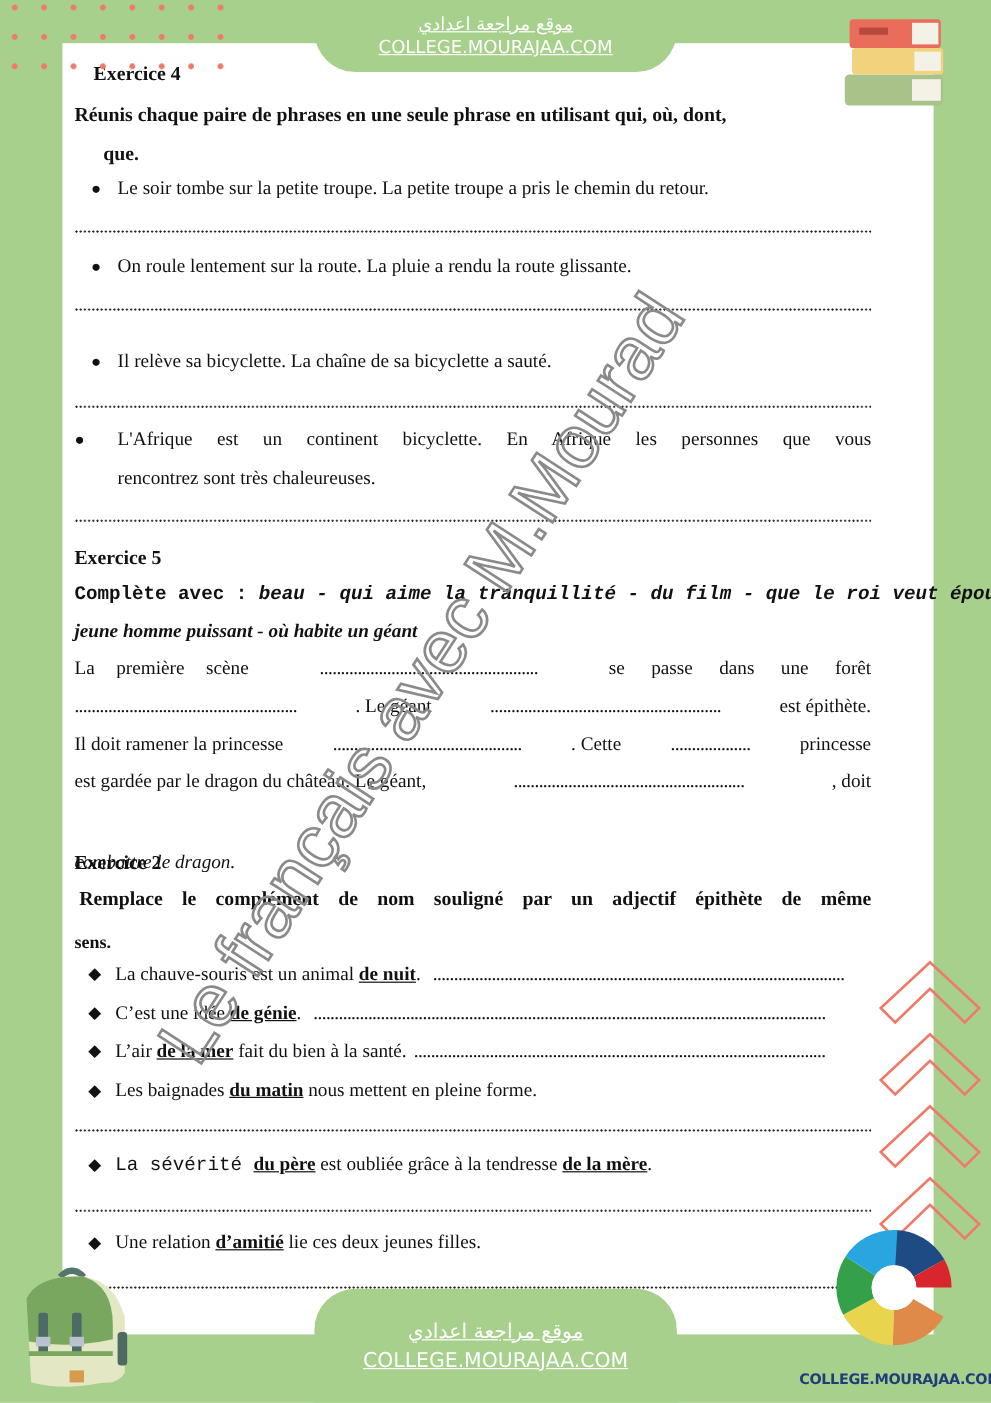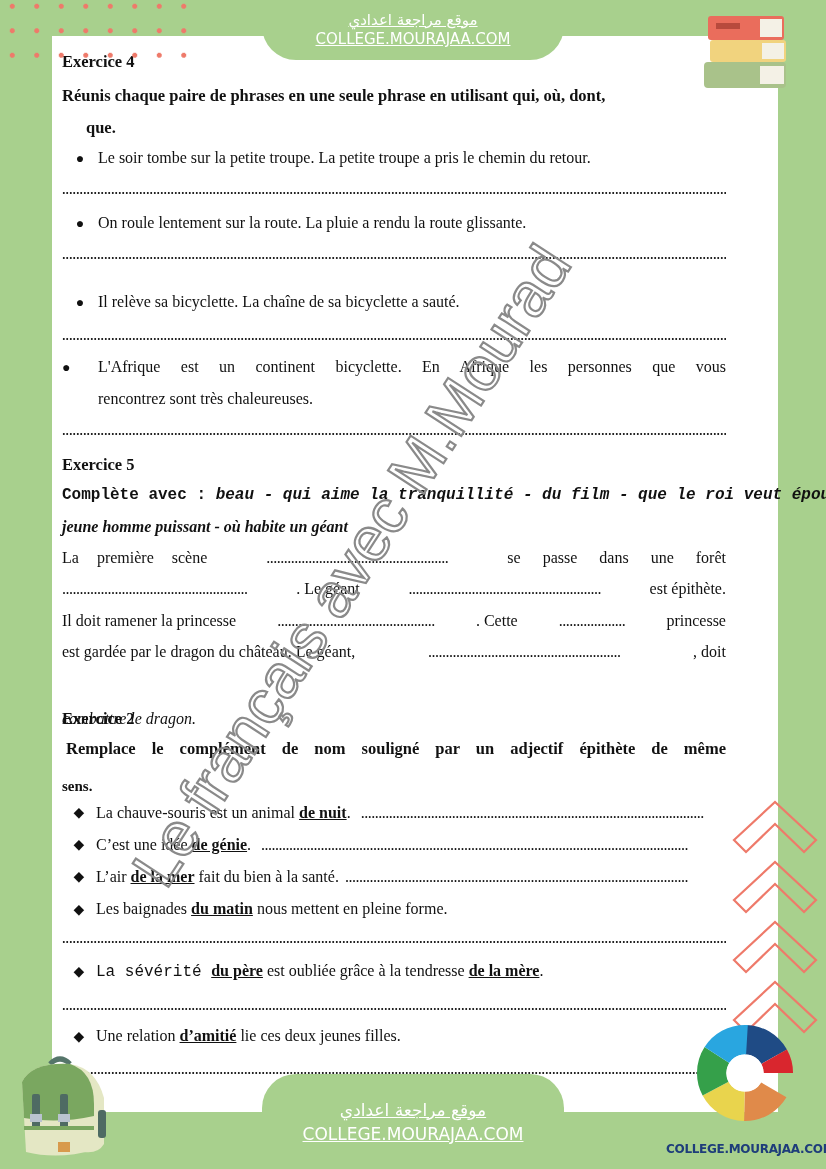--- a/index.html
+++ b/index.html
@@ -83,21 +83,21 @@
   <rect x="64" y="56" width="24" height="18" fill="#f4f1e6"></rect>
   <rect x="14" y="30" width="76" height="22" rx="3" fill="#f1d37e"></rect>
   <rect x="66" y="33" width="22" height="16" fill="#f4f1e6"></rect>
   <rect x="12" y="6" width="76" height="24" rx="3" fill="#ea6d5c"></rect>
   <rect x="64" y="9" width="22" height="18" fill="#f4f1e6"></rect>
   <rect x="20" y="13" width="24" height="6" fill="#b84a3d"></rect>
 </svg>
 
 <div class="content">
 
-  <div class="ex-title" style="top:4px;">Exercice 4</div>
+  <div class="ex-title" style="top:4px;margin-left:16px;">Exercice 4</div>
   <div class="line bold" style="top:38px; font-size:16.5px;">Réunis chaque paire de phrases en une seule phrase en utilisant qui, où, dont,</div>
   <div class="line bold" style="top:70px; font-size:16.5px;margin-left:24px;">que.</div>
 
   <div class="line" style="top:101px;">
     <span class="bullet">●</span><span>Le soir tombe sur la petite troupe. La petite troupe a pris le chemin du retour.</span>
   </div>
   <div class="dotted" style="top:144px;"></div>
 
   <div class="line" style="top:166px;">
     <span class="bullet">●</span><span>On roule lentement sur la route. La pluie a rendu la route glissante.</span>

